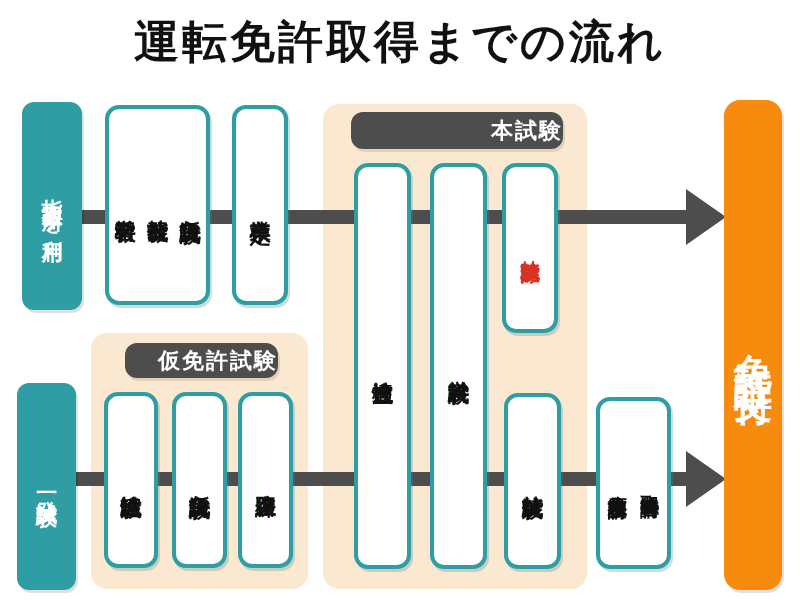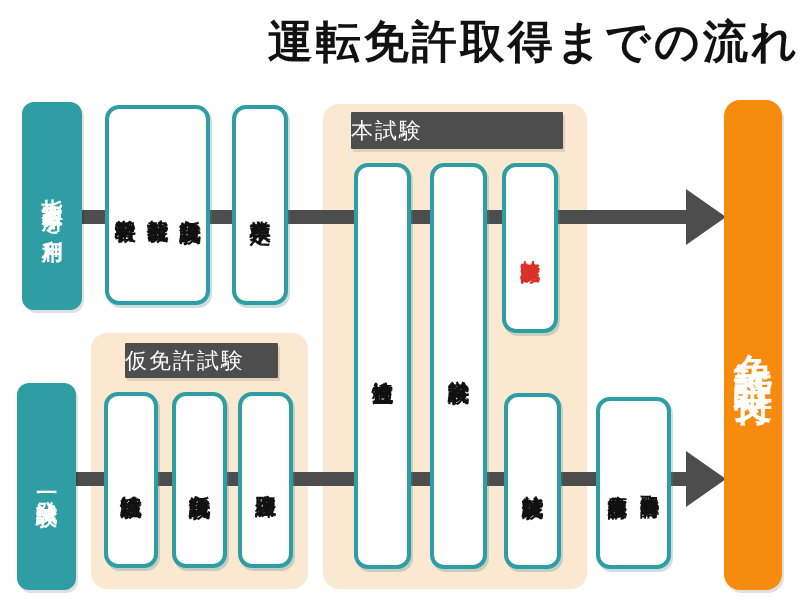--- a/index.html
+++ b/index.html
@@ -6,29 +6,29 @@
     --teal:#2e9ea4; --beige:#fbe8d1; --dark:#4d4d4d;
     --orange:#f68b0e; --red:#d93226; --ink:#111111; --paper:#ffffff;
   }
   html,body{margin:0;padding:0;background:#e9e9e9;}
   .stage{
     position:relative;width:800px;height:600px;background:var(--paper);
     overflow:hidden;font-family:"Liberation Sans","DejaVu Sans",sans-serif;
   }
   .abs{position:absolute;}
   .title{
-    left:0;top:12px;width:800px;text-align:right;
+    left:0;top:12px;width:800px;text-align:center;
     font-size:45px;font-weight:800;letter-spacing:3px;color:var(--ink);
     z-index:4;
   }
   .panel{background:var(--beige);border-radius:16px;z-index:1;}
   .panel-header{
-    background:var(--dark);border-radius:1px;z-index:3;
-    display:flex;align-items:center;justify-content:flex-start;
-    color:#fff;font-size:22px;font-weight:400;letter-spacing:2px;
+    background:var(--dark);border-radius:12px;z-index:3;
+    display:flex;align-items:center;justify-content:flex-end;
+    color:#fff;font-size:22px;font-weight:700;letter-spacing:2px;
     box-shadow:2px 3px 0 rgba(0,0,0,0.10);
   }
   .lane{
     background:var(--teal);border-radius:12px;z-index:3;
     display:flex;align-items:center;justify-content:center;
     box-shadow:2px 3px 0 rgba(0,0,0,0.12);
   }
   .goal{
     background:var(--orange);border-radius:16px;z-index:3;
     display:flex;align-items:center;justify-content:center;

